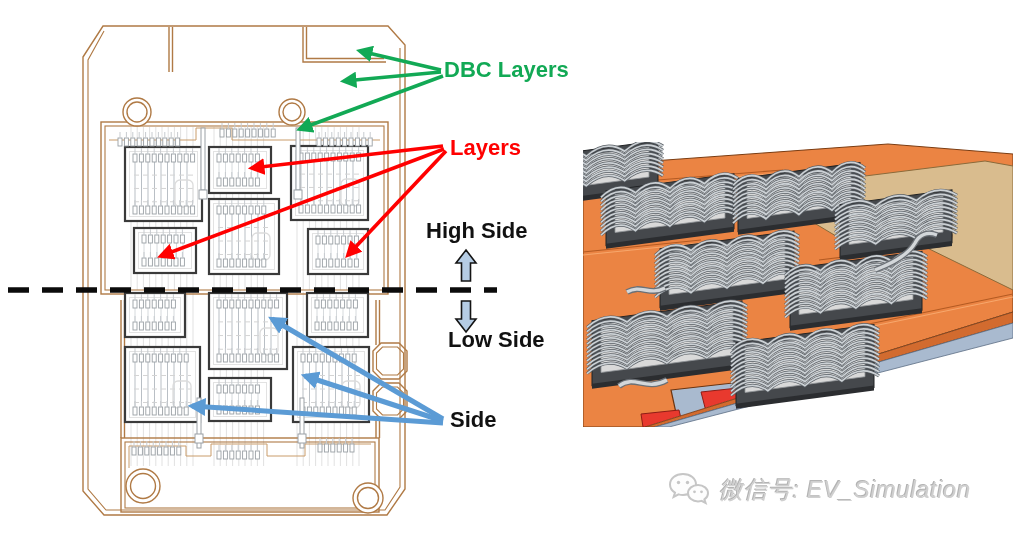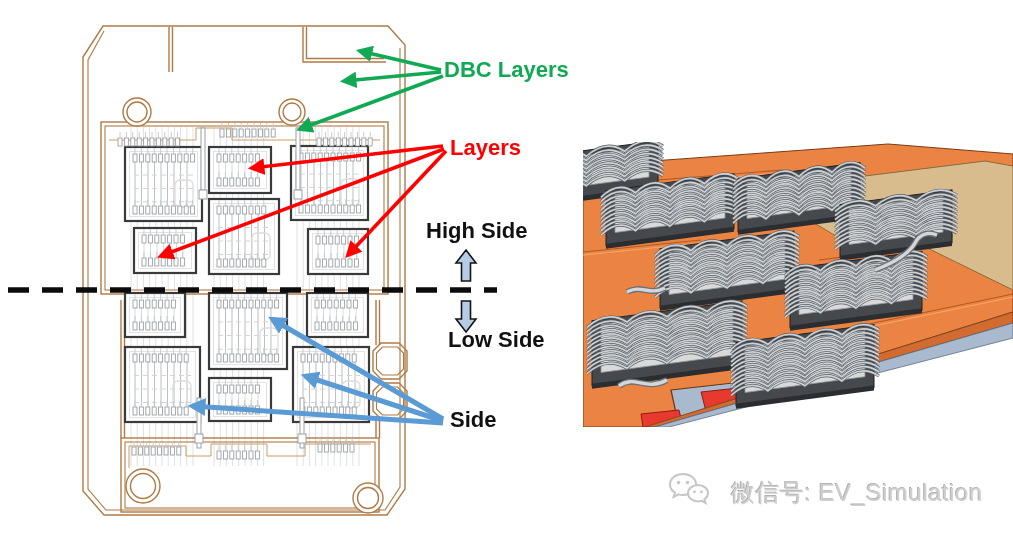--- a/index.html
+++ b/index.html
@@ -11,21 +11,21 @@
   .lbl-green{color:var(--green);}
   .lbl-red{color:var(--red);}
   .lbl-black{color:#111;text-align:right;}
   :root{
     --green:#12A955;
     --red:#FF0000;
     --blue:#5B9BD5;
     --copper:#B07A45;
     --copper-light:#C99C6B;
   }
-  .watermark{position:absolute;left:668px;top:471px;display:flex;align-items:flex-end;gap:21px;}
+  .watermark{position:absolute;left:668px;top:471px;display:flex;align-items:center;gap:9px;font-style:italic;}
   .watermark .wm-text{
     font-size:24px;color:#cfcfcf;letter-spacing:0.5px;
     text-shadow:-1px -1px 0 #b3b3b3, 1px 1px 0 #ffffff;
   }
 </style>
 </head>
 <body>
 
 <div class="stage">
 

